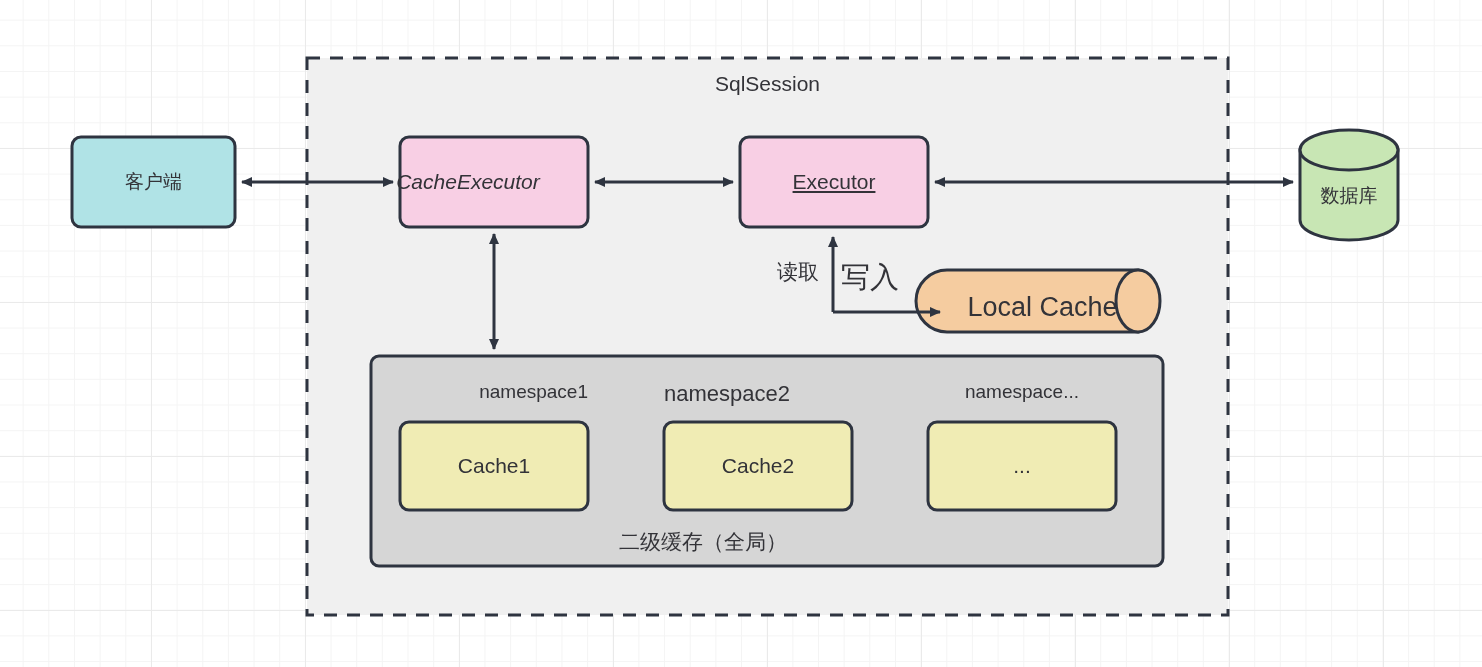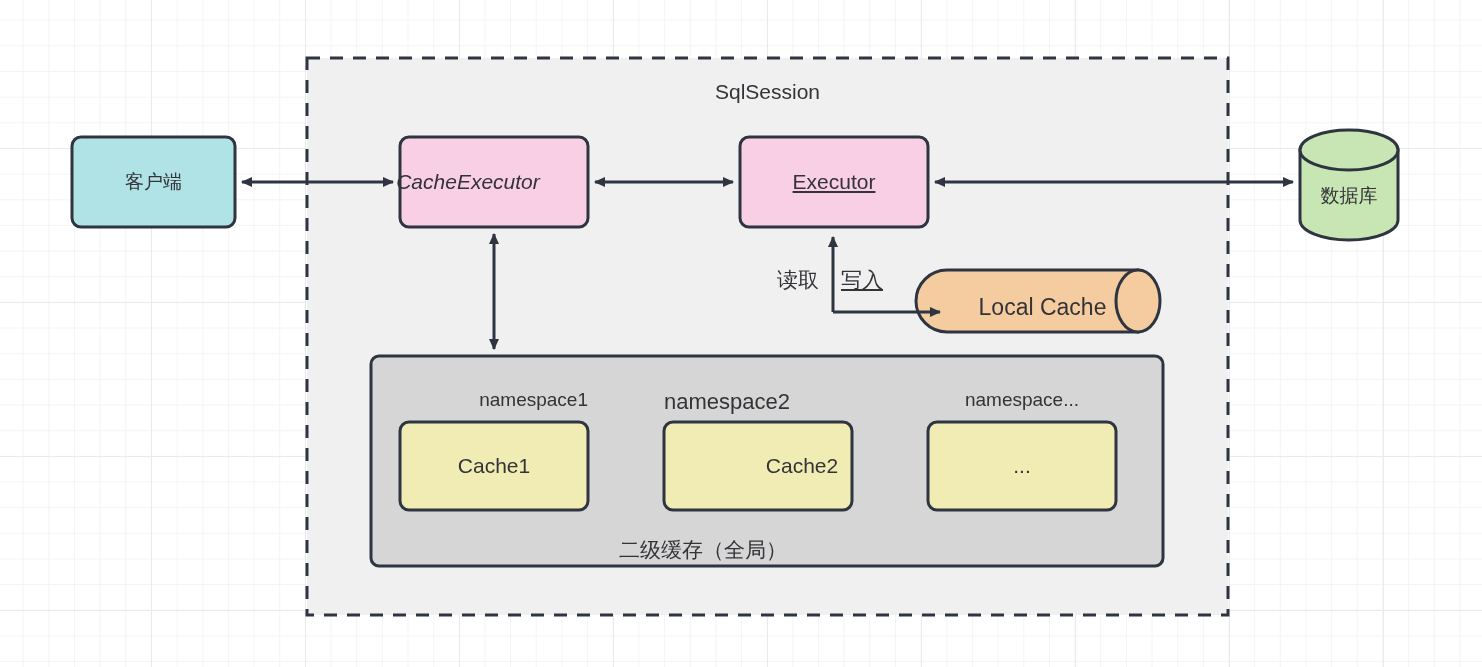--- a/index.html
+++ b/index.html
@@ -41,21 +41,20 @@
     justify-content: center;
     text-align: center;
     color: #333338;
     pointer-events: none;
     line-height: 1.25;
   }
   .free-label {
     position: absolute;
     color: #333338;
     white-space: nowrap;
-    margin-top: 8px;
   }
 </style>
 </head>
 <body>
 
 <div id="canvas">
 
   <svg id="svg-layer" viewBox="0 0 1482 667">
     <defs>
       <marker id="arrow-end" markerWidth="12" markerHeight="12" refX="10" refY="5" orient="auto" markerUnits="userSpaceOnUse">
@@ -107,29 +106,29 @@
   <div class="free-label" style="left:307px; top:72px; width:921px; text-align:center; font-size:21px;">SqlSession</div>
 
   <div class="node-label" style="left:72px; top:137px; width:163px; height:90px; font-size:19px;">客户端</div>
 
   <div class="node-label" style="left:384px; top:137px; width:168px; height:90px; font-size:21px;font-style:italic;">CacheExecutor</div>
 
   <div class="node-label" style="left:740px; top:137px; width:188px; height:90px; font-size:21px;text-decoration:underline;">Executor</div>
 
   <div class="node-label" style="left:1300px; top:178px; width:98px; height:40px; font-size:19px;font-family:Liberation Mono, monospace;">数据库</div>
 
-  <div class="node-label" style="left:947px; top:270px; width:191px; height:75px; font-size:23px;">Local Cache</div>
+  <div class="node-label" style="left:947px; top:270px; width:191px; height:75px; font-size:27px;">Local Cache</div>
 
   <div class="free-label" style="left:777px; top:258px; font-size:21px;">读取</div>
 
-  <div class="free-label" style="left:841px; top:258px; font-size:21px;text-decoration:underline;">写入</div>
+  <div class="free-label" style="left:841px; top:258px; font-size:29px;">写入</div>
 
   <div class="free-label" style="left:400px; top:381px; width:188px; text-align:right; font-size:19px;">namespace1</div>
   <div class="free-label" style="left:664px; top:381px; width:188px; text-align:left; font-size:22px;">namespace2</div>
   <div class="free-label" style="left:928px; top:381px; width:188px; text-align:center; font-size:19px;">namespace...</div>
 
   <div class="node-label" style="left:400px; top:422px; width:188px; height:88px; font-size:21px;">Cache1</div>
-  <div class="node-label" style="left:664px; top:422px; width:188px; height:88px; font-size:21px;padding-left:44px;">Cache2</div>
+  <div class="node-label" style="left:664px; top:422px; width:188px; height:88px; font-size:21px;">Cache2</div>
   <div class="node-label" style="left:928px; top:422px; width:188px; height:88px; font-size:21px;">...</div>
 
   <div class="free-label" style="left:371px; top:528px; width:664px; text-align:center; font-size:21px;">二级缓存（全局）</div>
 
 </div>
 
 </body></html>

